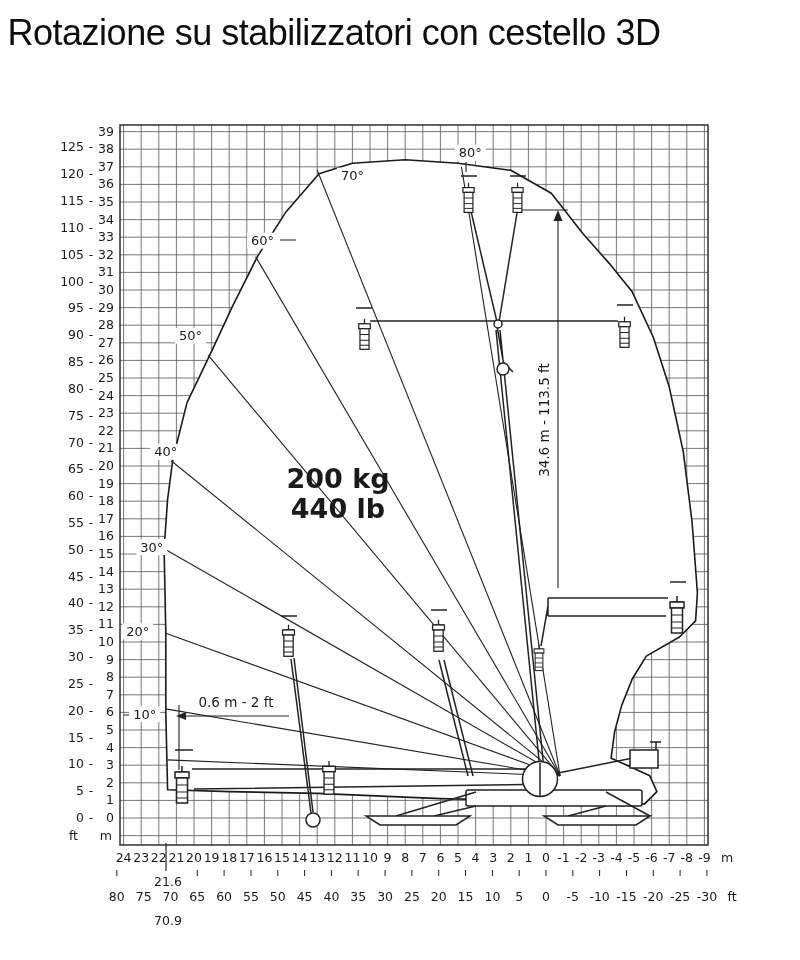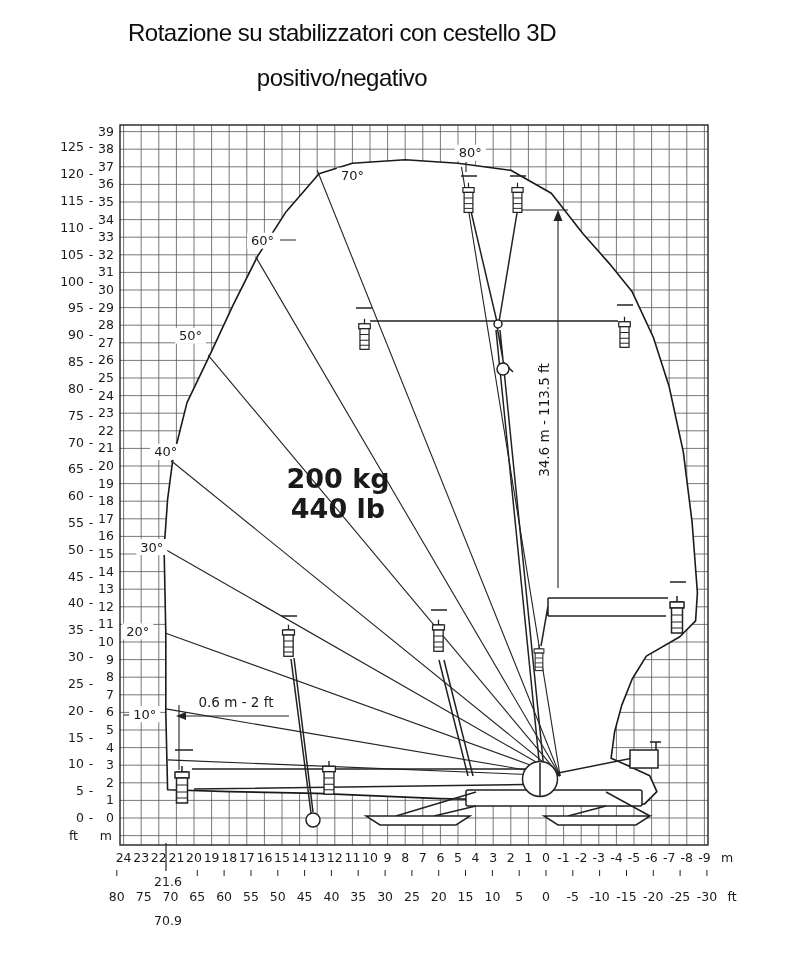--- a/index.html
+++ b/index.html
@@ -1,30 +1,29 @@
 <!DOCTYPE html>
 <html><head>
 <meta charset="utf-8">
 <style>
   html,body{margin:0;padding:0;background:#fff;}
   body{width:800px;height:960px;position:relative;font-family:"Liberation Sans",sans-serif;overflow:hidden;}
-  .title{position:absolute;top:10px;left:12px;width:660px;text-align:center;
-         font-size:24px;line-height:45px;color:#0e0e0e;letter-spacing:-0.5px;}
+  .title{position:absolute;top:10px;left:4px;width:660px;text-align:center;
+         font-size:36px;line-height:45px;color:#0e0e0e;letter-spacing:-0.5px;}
   svg{position:absolute;top:0;left:0;}
   svg text{font-family:"DejaVu Sans","Liberation Sans",sans-serif;fill:#1a1a1a;}
   .art{stroke:#222;fill:none;stroke-width:1.5;}
   .artfill{stroke:#222;fill:#fff;stroke-width:1.5;}
   .dim{stroke:#222;fill:none;stroke-width:1.1;}
 </style>
 </head>
 <body>
 
 <div class="title">
   <div>Rotazione su stabilizzatori con cestello 3D</div>
-  <div>positivo/negativo</div>
 </div>
 
 <svg width="800" height="960" viewBox="0 0 800 960">
   <defs>
     <symbol id="basket" viewBox="0 0 20 40">
       <path d="M10 1 V7 M4 7 H16" fill="none" stroke="#222" stroke-width="1.5"></path>
       <rect x="3" y="7" width="14" height="6" fill="#fff" stroke="#222" stroke-width="1.5"></rect>
       <rect x="4.5" y="13" width="11" height="25" fill="#fff" stroke="#222" stroke-width="1.5"></rect>
       <path d="M4.5 20 H15.5 M4.5 27 H15.5 M4.5 33 H15.5" fill="none" stroke="#222" stroke-width="1.2"></path>
     </symbol>

